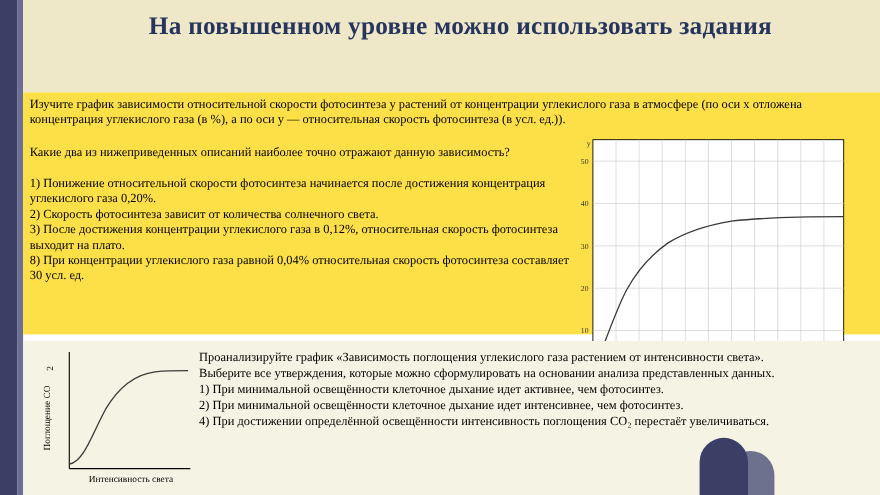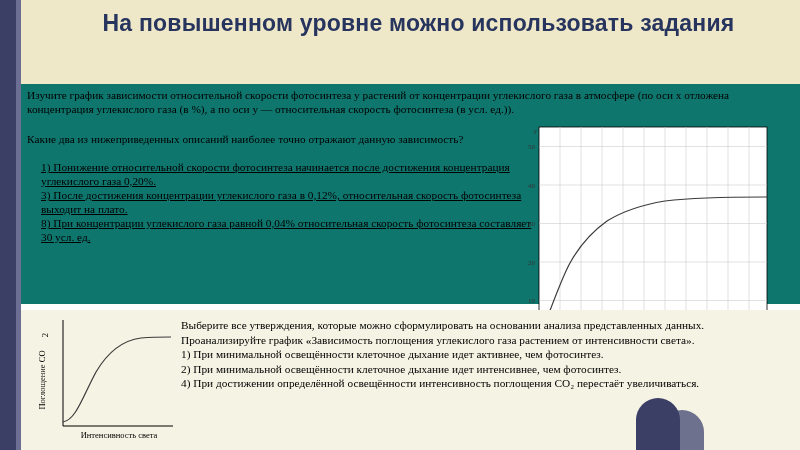--- a/index.html
+++ b/index.html
@@ -43,34 +43,34 @@
     width: 779px;
     height: 84px;
     background: #efe8c8;
   }
   .header-title {
     position: absolute;
     left: 30px;
     top: 8px;
     width: 735px;
     color: #27355e;
-    font-family: Liberation Sans, sans-serif;
+    font-family: Liberation Serif, serif;
     font-weight: bold;
     font-size: 23px;
     line-height: 31px;
     text-align: center;
     letter-spacing: 0.2px;
   }
   
   .content {
     position: absolute;
     left: 21px; top: 84px;
     width: 779px;
     height: 220px;
-    background: #0f766e;
+    background: #fde047;
   }
   .para {
     font-family: "Liberation Serif", serif;
     font-size: 11.3px;
     line-height: 14px;
     color: #000;
   }
   .intro {
     position: absolute;
     left: 6px;
@@ -78,24 +78,23 @@
     width: 760px;
   }
   .question {
     position: absolute;
     left: 6px;
     top: 48px;
     width: 500px;
   }
   .options {
     position: absolute;
-    left: 20px;
+    left: 6px;
     top: 76px;
     width: 495px;
-    text-decoration: underline;
   }
   .options div {
     margin-bottom: 0px;
   }
   
   .chart-wrap {
     position: absolute;
     left: 500px;
     top: 35px;
     width: 270px;
@@ -175,20 +174,21 @@
   </div>
 
   <div class="content">
 
     <div class="para intro">Изучите график зависимости относительной скорости фотосинтеза у растений от концентрации углекислого газа в атмосфере (по оси x отложена концентрация углекислого газа (в %), а по оси y — относительная скорость фотосинтеза (в усл. ед.)).</div>
 
     <div class="para question">Какие два из нижеприведенных описаний наиболее точно отражают данную зависимость?</div>
 
     <div class="para options">
       <div>1) Понижение относительной скорости фотосинтеза начинается после достижения концентрация углекислого газа 0,20%.</div>
+      <div>2) Скорость фотосинтеза зависит от количества солнечного света.</div>
       <div>3) После достижения концентрации углекислого газа в 0,12%, относительная скорость фотосинтеза выходит на плато.</div>
       <div>8) При концентрации углекислого газа равной 0,04% относительная скорость фотосинтеза составляет 30 усл. ед.</div>
     </div>
 
     <div class="chart-wrap">
       <svg class="chart-svg" width="270" height="240" viewBox="0 0 270 240">
 
         <rect x="18" y="8" width="228" height="212" fill="#ffffff" stroke="#000000" stroke-width="0.8"></rect>
 
         <g stroke="#cccccc" stroke-width="0.6">
@@ -247,22 +247,22 @@
         <line x1="42" y1="116" x2="152" y2="116" stroke="#000" stroke-width="1"></line>
 
         <path d="M 42,112 C 55,110 62,86 75,62 C 88,40 104,30 120,28 C 132,27 142,27 150,27" fill="none" stroke="#3a3a3a" stroke-width="1.2"></path>
         <text class="axis-label-v" x="-70" y="24" transform="rotate(-90)" text-anchor="middle">Поглощение CO</text>
         <text class="axis-label-v" x="-25" y="27" transform="rotate(-90)" text-anchor="middle" font-size="6">2</text>
         <text class="axis-label-v" x="98" y="128" text-anchor="middle">Интенсивность света</text>
       </svg>
     </div>
 
     <div class="lower-text">
+      <div>Проанализируйте график «Зависимость поглощения углекислого газа растением от интенсивности света».</div>
       <div>Выберите все утверждения, которые можно сформулировать на основании анализа представленных данных.</div>
-      <div>Проанализируйте график «Зависимость поглощения углекислого газа растением от интенсивности света».</div>
       <div>1) При минимальной освещённости клеточное дыхание идет активнее, чем фотосинтез.</div>
       <div>2) При минимальной освещённости клеточное дыхание идет интенсивнее, чем фотосинтез.</div>
       <div>4) При достижении определённой освещённости интенсивность поглощения CO₂ перестаёт увеличиваться.</div>
     </div>
 
     <div class="bottom-shape2"></div>
     <div class="bottom-shape"></div>
   </div>
 
 </div>

